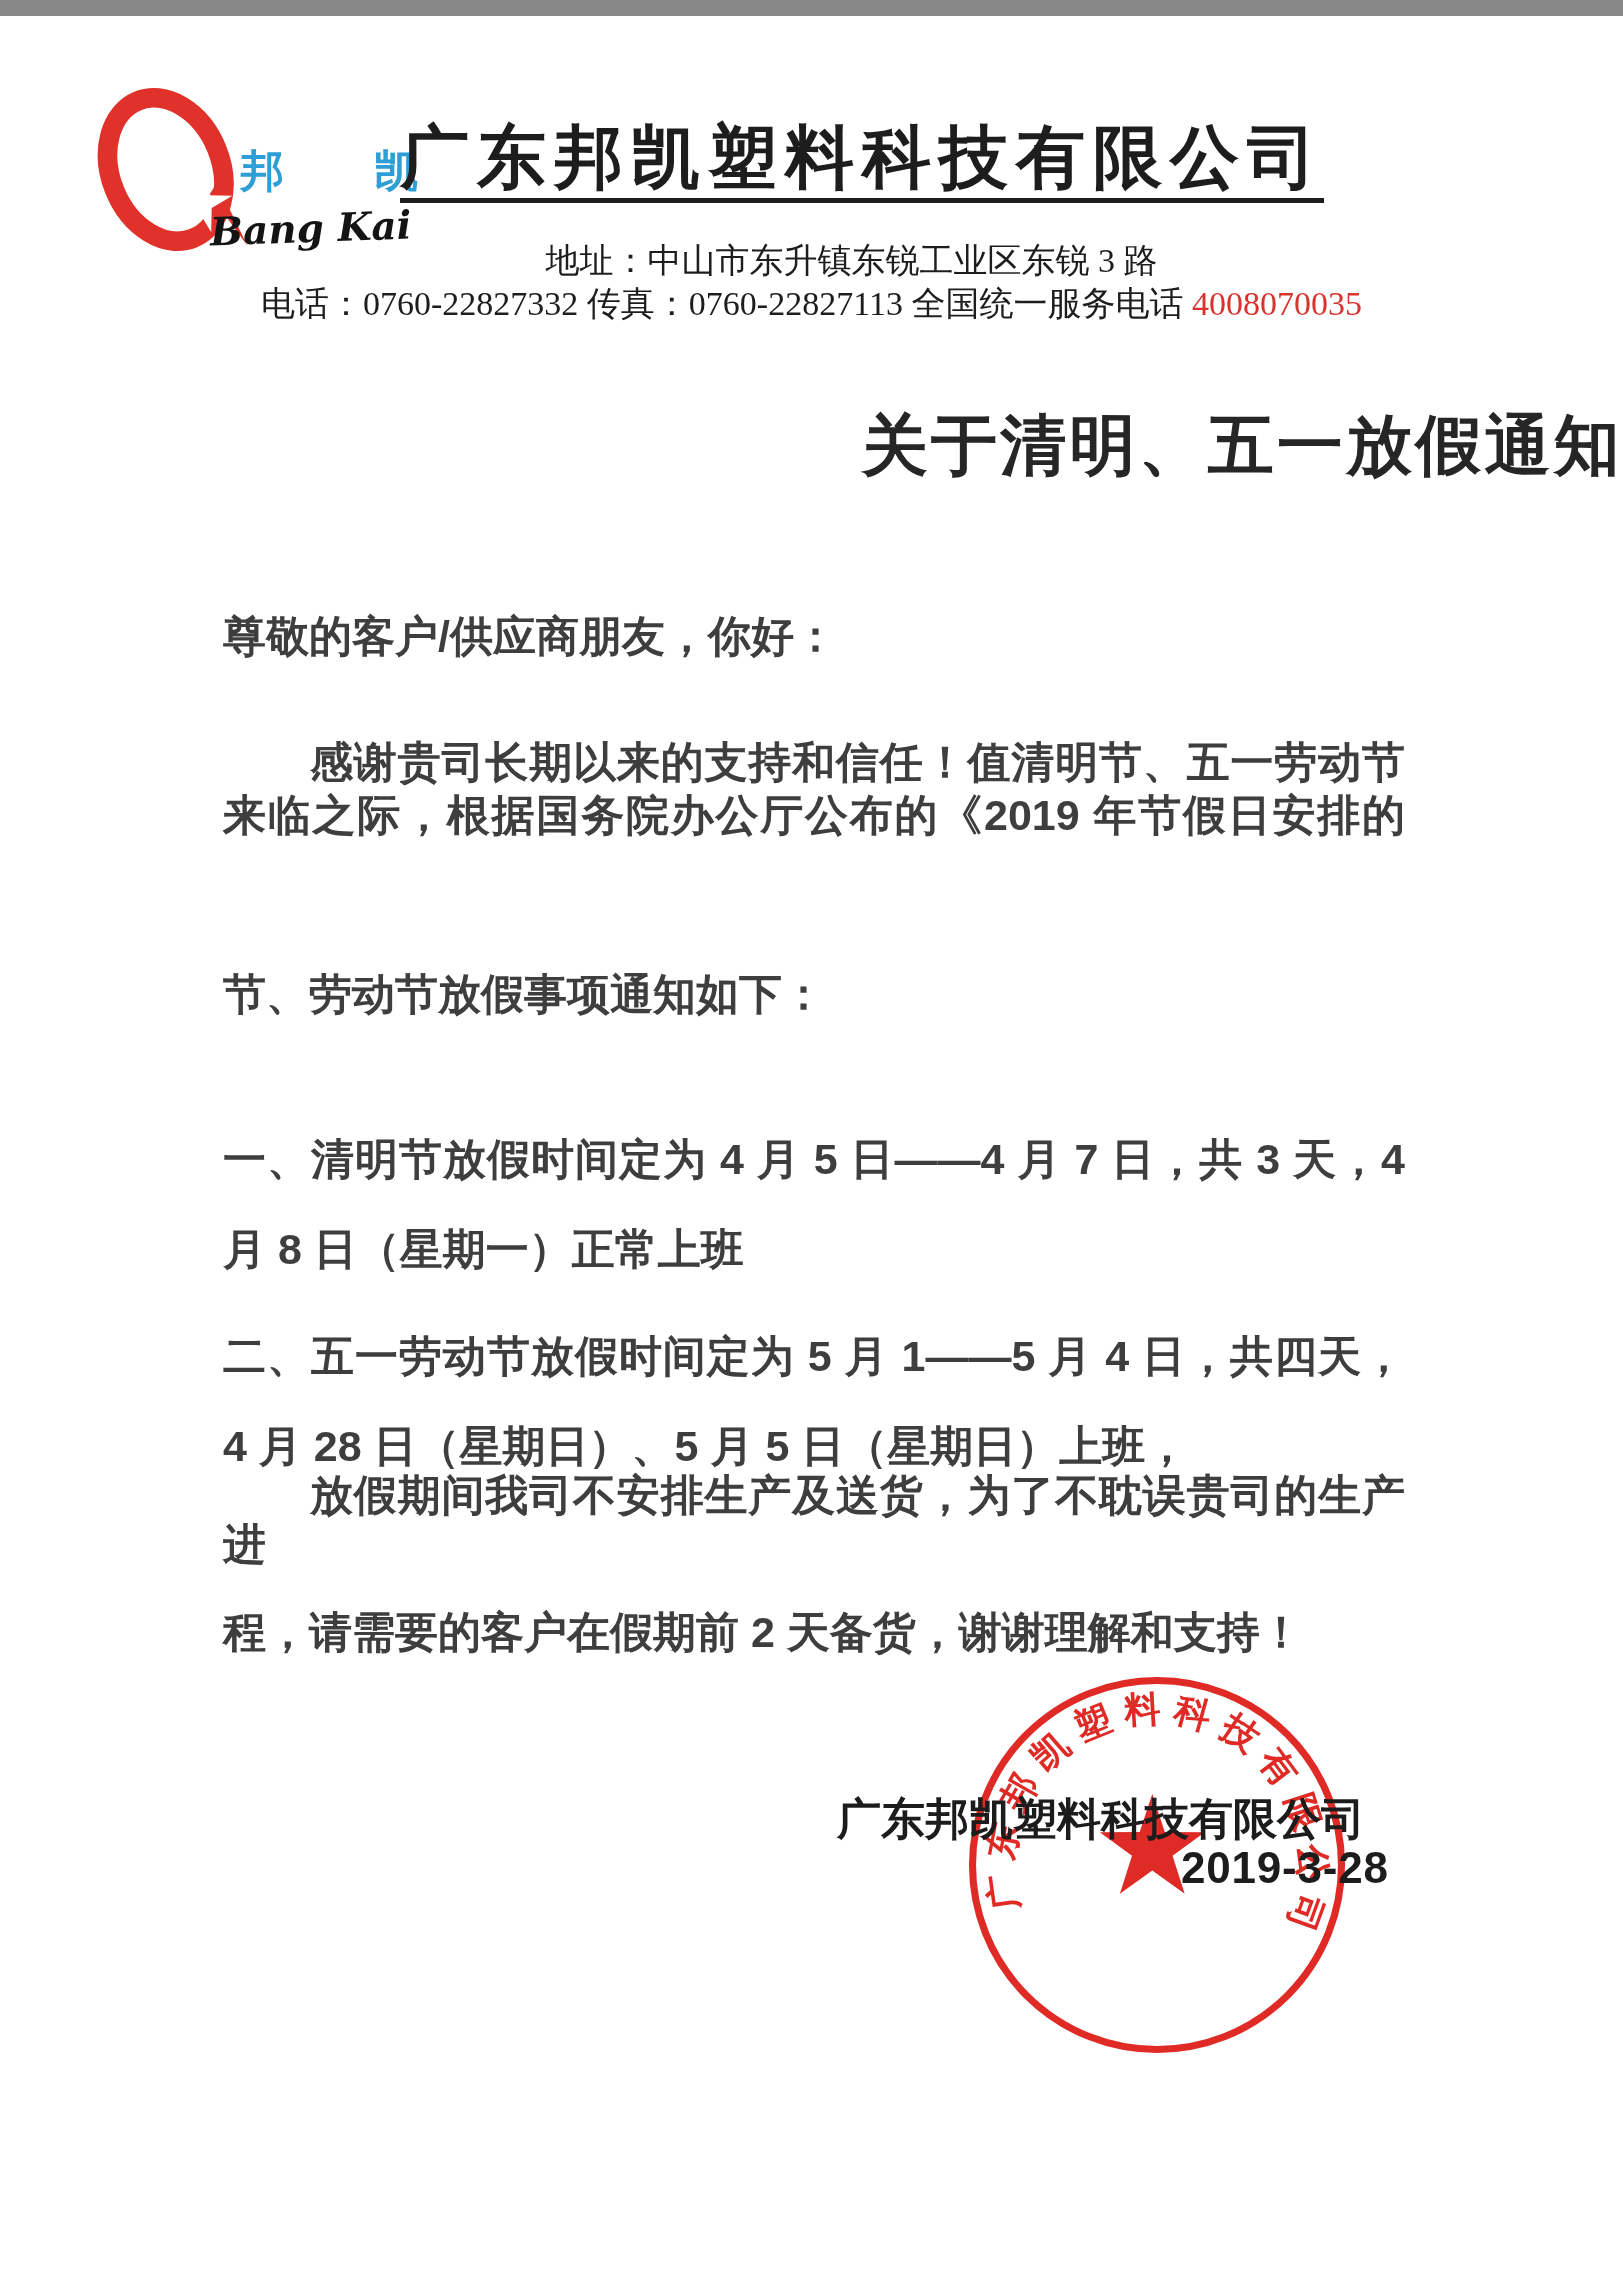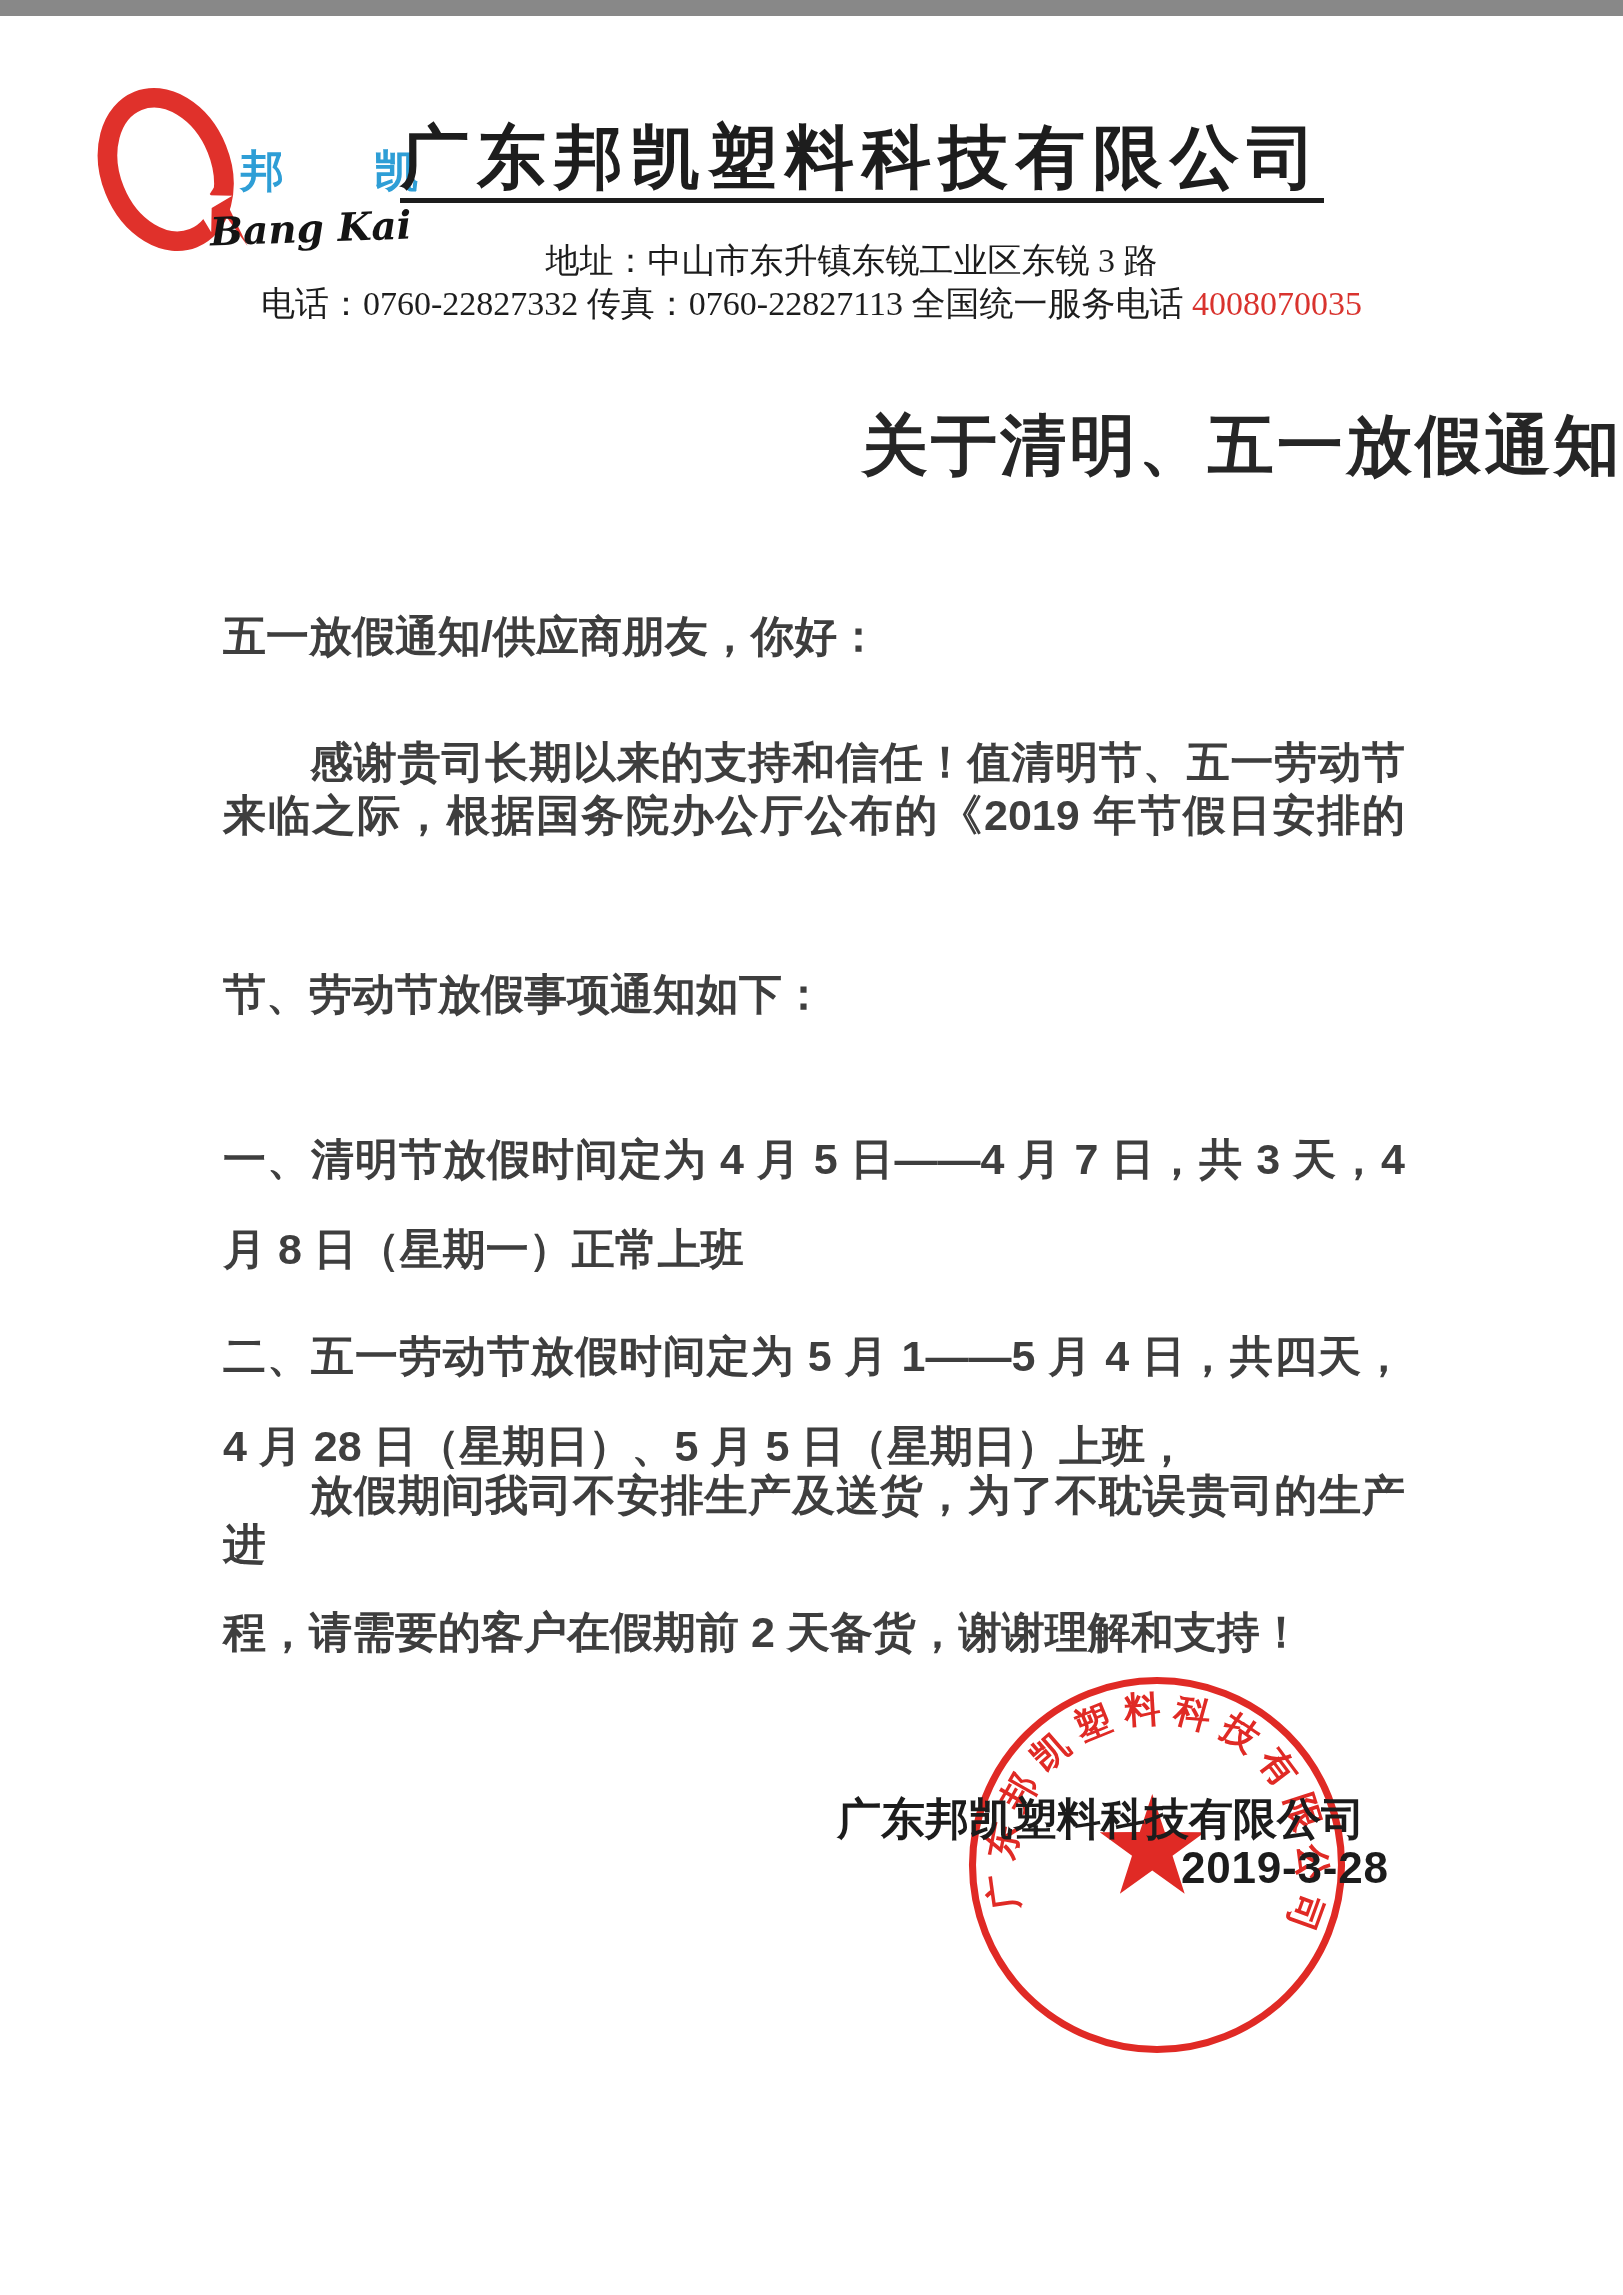--- a/index.html
+++ b/index.html
@@ -94,21 +94,21 @@
   <div class="company-name">广东邦凯塑料科技有限公司</div>
 
   <div class="addr-line">地址：中山市东升镇东锐工业区东锐 3 路</div>
   <div class="phone-line">
     <span>电话：0760-22827332 传真：0760-22827113 全国统一服务电话</span>
     <span class="phone-red">4008070035</span>
   </div>
 
   <h1 class="notice-title">关于清明、五一放假通知</h1>
 
-  <div class="bline" style="top:596px;">五一放假通知/供应商朋友，你好：</div>
+  <div class="bline" style="top:596px;">尊敬的客户/供应商朋友，你好：</div>
   <div class="bline j ind" style="top:722px;">感谢贵司长期以来的支持和信任！值清明节、五一劳动节</div>
   <div class="bline j" style="top:775px;">来临之际，根据国务院办公厅公布的《2019 年节假日安排的</div>
   <div class="bline" style="top:954px;">节、劳动节放假事项通知如下：</div>
   <div class="bline j" style="top:1119px;">一、清明节放假时间定为 4 月 5 日——4 月 7 日，共 3 天，4</div>
   <div class="bline" style="top:1209px;">月 8 日（星期一）正常上班</div>
   <div class="bline j" style="top:1316px;">二、五一劳动节放假时间定为 5 月 1——5 月 4 日，共四天，</div>
   <div class="bline" style="top:1406px;">4 月 28 日（星期日）、5 月 5 日（星期日）上班，</div>
   <div class="bline j ind" style="top:1458px;font-family:Liberation Mono, monospace;">放假期间我司不安排生产及送货，为了不耽误贵司的生产进</div>
   <div class="bline" style="top:1592px;">程，请需要的客户在假期前 2 天备货，谢谢理解和支持！</div>
 

